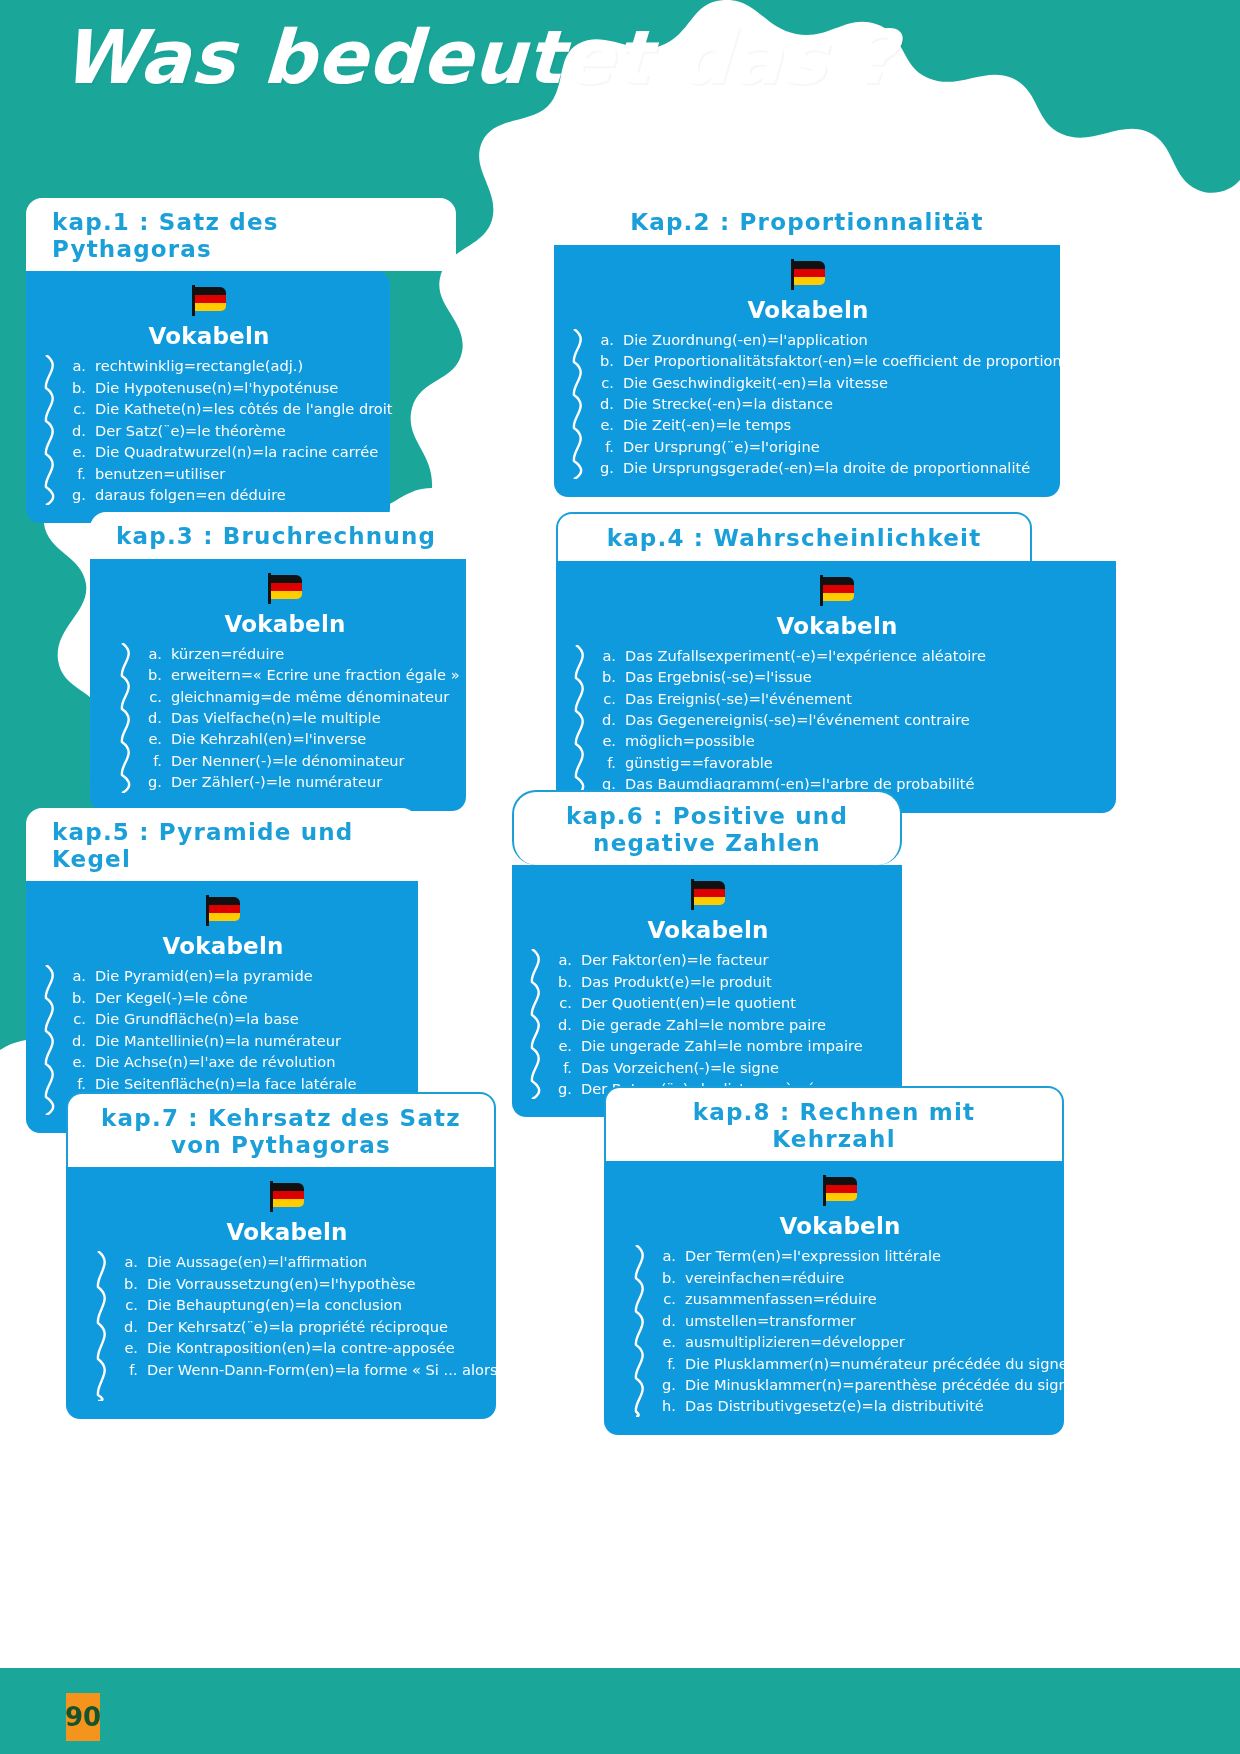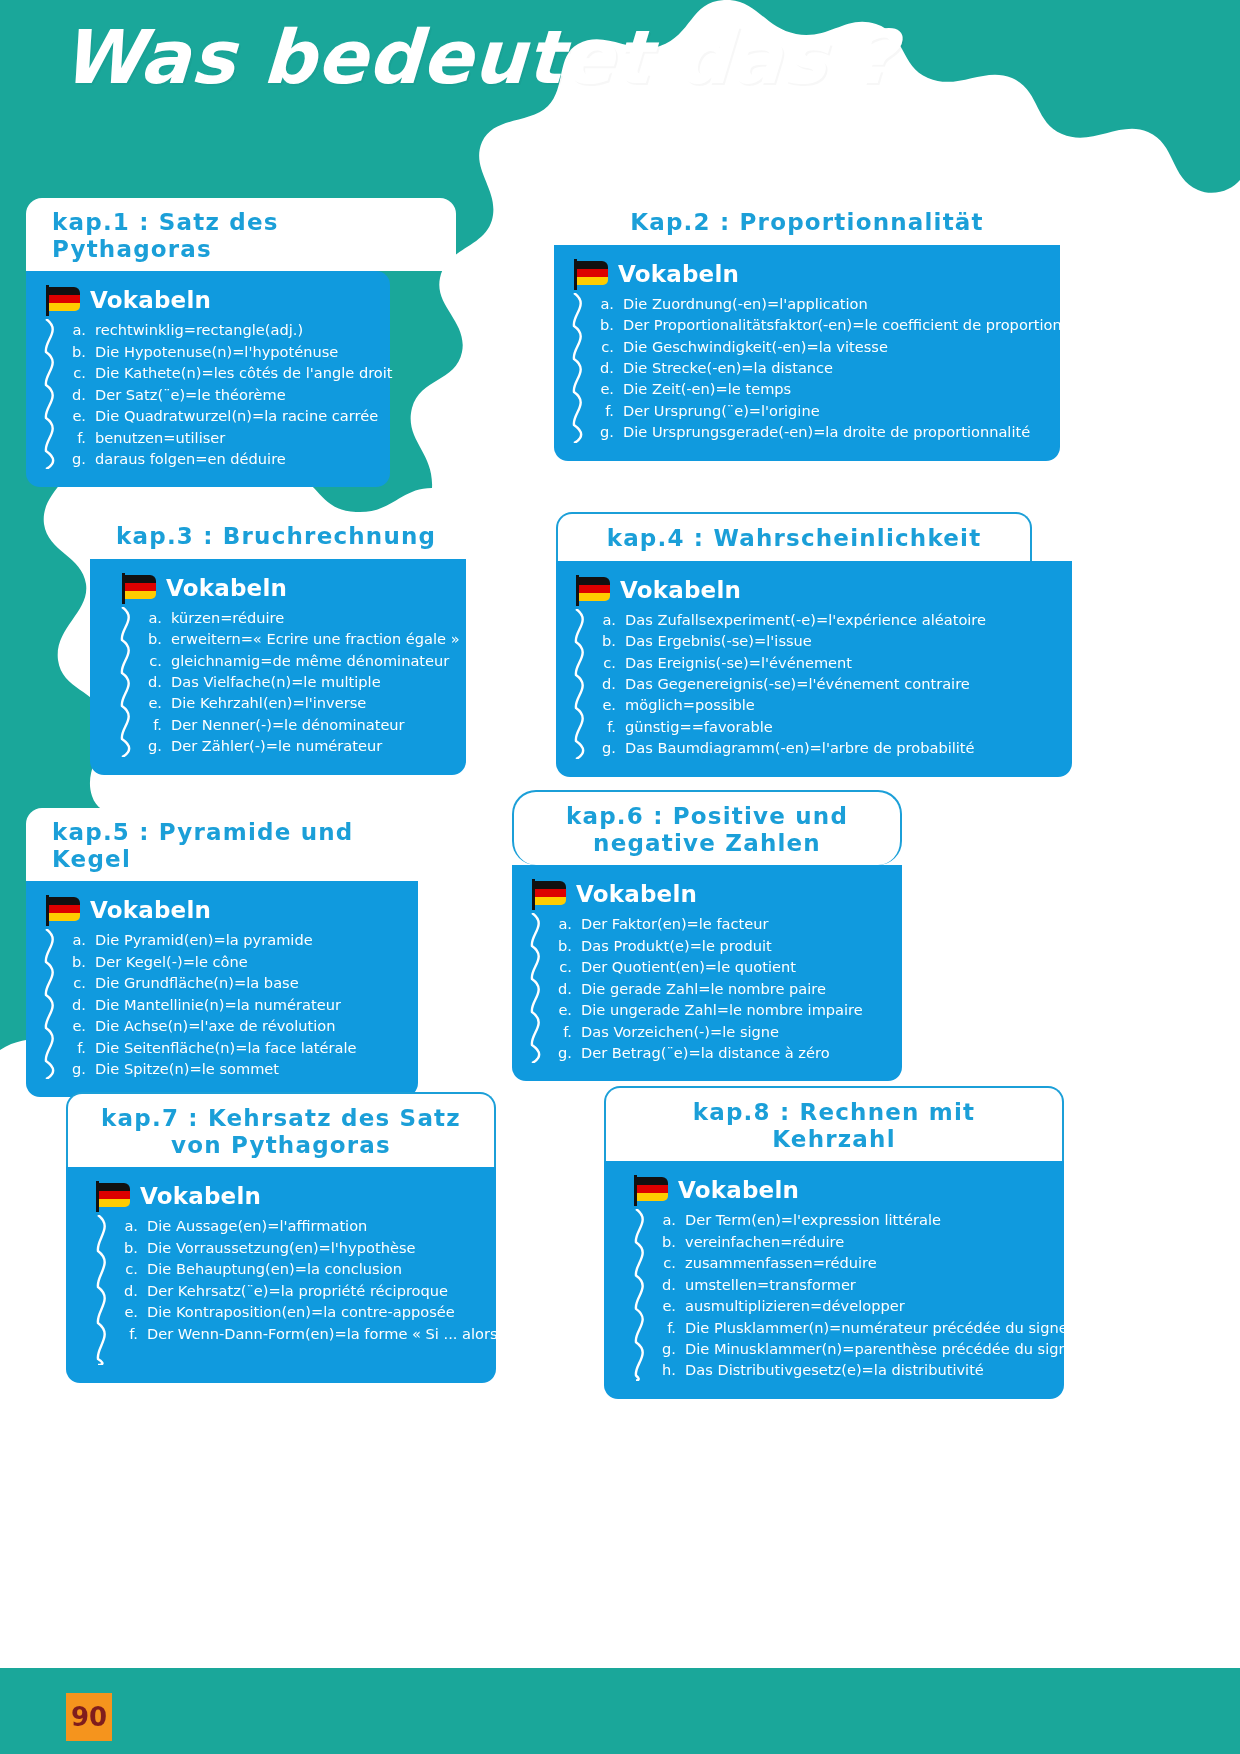--- a/index.html
+++ b/index.html
@@ -53,21 +53,21 @@
 
   .card-body{
     background:#109ade;
     border-radius:0 0 14px 14px;
     padding:14px 18px 18px 16px;
     box-sizing:border-box;
     position:relative;
   }
   .card-body.rt{border-radius:0 14px 14px 14px;}
 
-  .vok-row{display:flex;align-items:center;gap:10px;margin:2px 0 6px 4px;}
+  .vok-row{display:flex;align-items:center;gap:10px;margin:2px 0 6px 4px;flex-direction:column;}
   .flag{
     width:34px;height:26px;position:relative;flex:none;display:block;
   }
   .flag .pole{
     position:absolute;left:0;top:-2px;width:3px;height:31px;background:#111;
   }
   .flag .stripes{
     position:absolute;left:3px;top:0;width:31px;height:24px;
     background:linear-gradient(to bottom,#111 0 33.3%,#d00 33.3% 66.6%,#fc0 66.6% 100%);
     border-radius:0 6px 5px 0;
@@ -83,22 +83,22 @@
     list-style:none;margin:0;padding:0;flex:1;
   }
   ol.items li{
     color:#ffffff;font-size:14.6px;line-height:1.47;
     display:flex;gap:9px;white-space:nowrap;
   }
   ol.items li .mk{width:14px;text-align:right;flex:none;}
 
   
   .page-num{
-    position:absolute;left:66px;top:1693px;width:46px;height:48px;
-    background:#f5941d;color:#7f1d1d;
+    position:absolute;left:66px;top:1693px;width:34px;height:48px;
+    background:#f5941d;color:#14532d;
     font-size:26px;font-weight:700;
     display:flex;align-items:center;justify-content:center;
     z-index:8;
   }
 </style>
 </head>
 <body>
 
 <svg class="bg-white-area" viewBox="0 0 1240 1754" preserveAspectRatio="none">
   <defs>
@@ -295,21 +295,21 @@
           </li>
         <li>
             <span class="mk">g.</span>
             <span>Der Zähler(-)=le numérateur</span>
           </li>
       </ol>
     </div>
   </div>
 </div>
 
-<div class="card" style="left:556px;top:512px;width:516px;">
+<div class="card" style="left:556px;top:512px;width:560px;">
   <div class="card-head center outlined" style="width:476px;">kap.4 : Wahrscheinlichkeit</div>
   <div class="card-body">
     <div class="vok-row">
       <span class="flag">
           <span class="pole"></span>
           <span class="stripes"></span>
         </span>
       <span class="vok-label">Vokabeln</span>
     </div>
     <div class="list-wrap">

